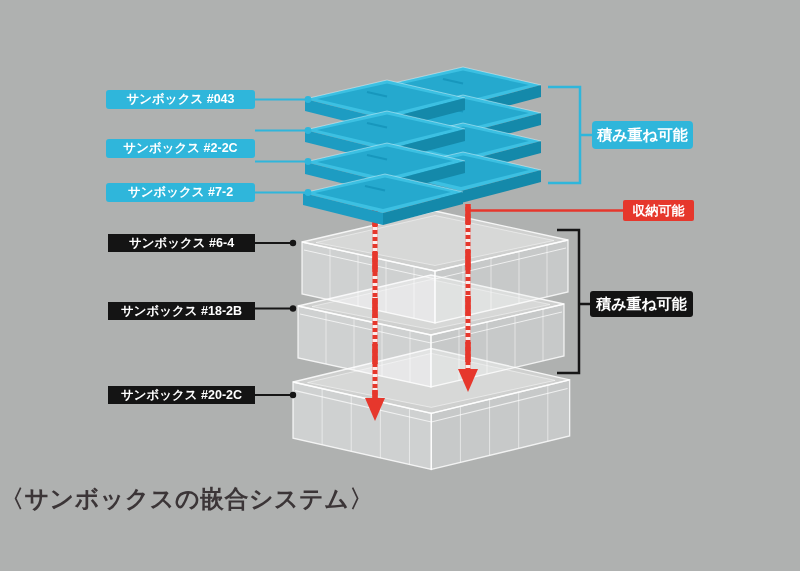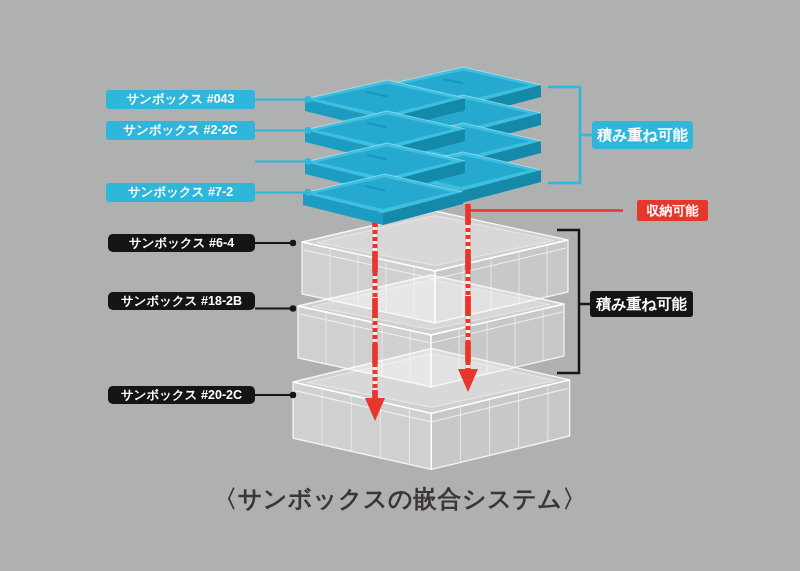--- a/index.html
+++ b/index.html
@@ -2,25 +2,25 @@
 <html><head>
 <meta charset="utf-8">
 <style>
   html,body{margin:0;padding:0;}
   body{font-family:"Liberation Sans","DejaVu Sans",sans-serif;}
   .stage{position:relative;width:800px;height:571px;background:#AFB1B0;overflow:hidden;}
   .scene{position:absolute;left:0;top:0;width:800px;height:571px;}
   .lbl{position:absolute;display:flex;align-items:center;justify-content:center;
        font-weight:700;color:#fff;box-sizing:border-box;white-space:nowrap;}
   .lid-lbl{left:106px;width:149px;height:19px;background:#2FB6DB;border-radius:3px;font-size:12.5px;}
-  .crate-lbl{left:108px;width:147px;height:18px;background:#141414;border-radius:5px;font-size:12.5px;}
+  .crate-lbl{left:108px;width:147px;height:18px;background:#141414;border-radius:0;font-size:12.5px;}
   .ann-cyan{left:592px;top:121px;width:101px;height:28px;background:#2FB6DB;border-radius:4px;font-size:15px;}
-  .ann-red{left:623px;top:200px;width:71px;height:21px;background:#E6372C;border-radius:2px;font-size:13px;margin-left:14px;}
+  .ann-red{left:623px;top:200px;width:71px;height:21px;background:#E6372C;border-radius:2px;font-size:13px;}
   .ann-black{left:590px;top:291px;width:103px;height:26px;background:#131313;border-radius:3px;font-size:15px;}
-  .caption{position:absolute;left:0;right:0;top:483px;text-align:center;
+  .caption{position:absolute;left:0;right:0;top:483px;text-align:left;
            font-size:24px;font-weight:700;color:#3B3537;letter-spacing:.5px;}
 </style>
 </head>
 <body>
 
 <div class="stage">
 
   <svg class="scene" viewBox="0 0 800 571">
     <defs>
 
@@ -110,25 +110,25 @@
         </g>
     </g>
 
     <line x1="468" y1="210.5" x2="623" y2="210.5" stroke="#E6372C" stroke-width="2.5"></line>
 
     <path d="M548,87 L580,87 L580,183 L548,183 M580,135 L592,135" fill="none" stroke="#2FB6DB" stroke-width="2.5"></path>
     <path d="M557,230 L579,230 L579,373 L557,373 M579,304 L590,304" fill="none" stroke="#161616" stroke-width="2.5"></path>
   </svg>
 
   <div class="lbl lid-lbl" style="top:90px">サンボックス #043</div>
-  <div class="lbl lid-lbl" style="top:121px">サンボックス #2-2C</div>
+  <div class="lbl lid-lbl" style="top:139px">サンボックス #2-2C</div>
   <div class="lbl lid-lbl" style="top:183px">サンボックス #7-2</div>
 
   <div class="lbl crate-lbl" style="top:234px">サンボックス #6-4</div>
-  <div class="lbl crate-lbl" style="top:292px">サンボックス #18-2B</div>
+  <div class="lbl crate-lbl" style="top:302px">サンボックス #18-2B</div>
   <div class="lbl crate-lbl" style="top:386px">サンボックス #20-2C</div>
 
   <div class="lbl ann-cyan">積み重ね可能</div>
   <div class="lbl ann-red">収納可能</div>
   <div class="lbl ann-black">積み重ね可能</div>
 
   <div class="caption">〈サンボックスの嵌合システム〉</div>
 </div>
 
 </body></html>

